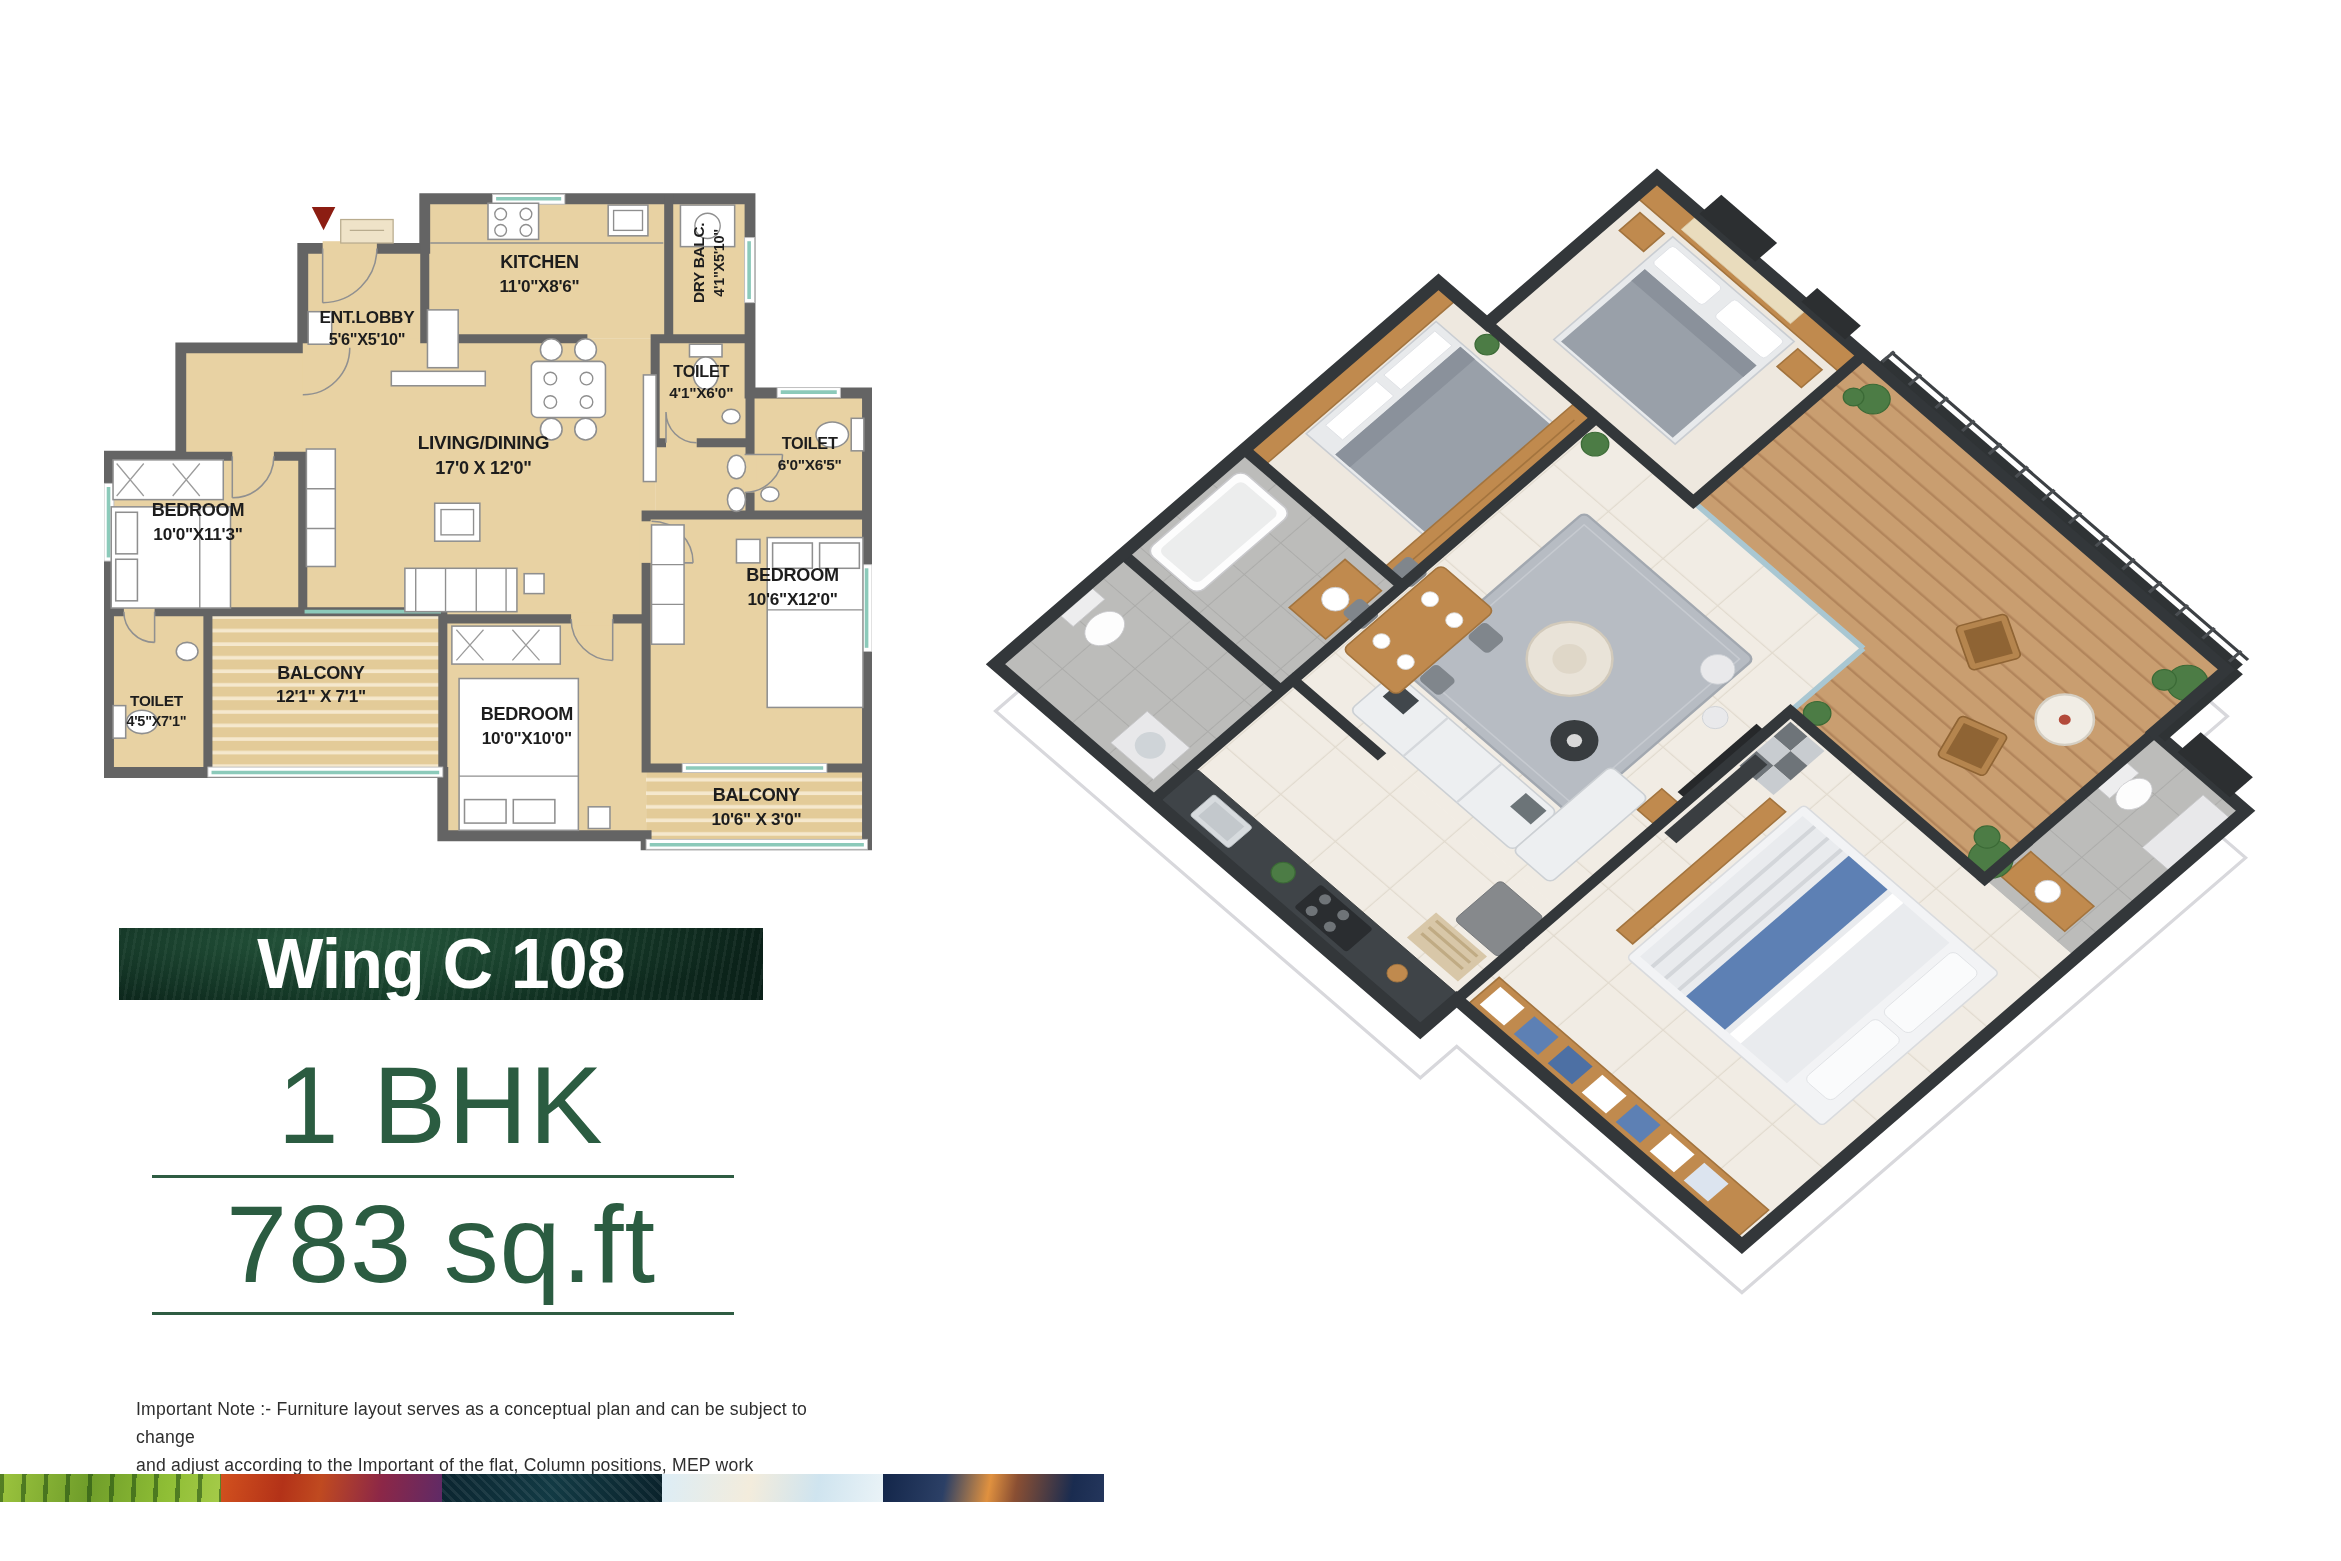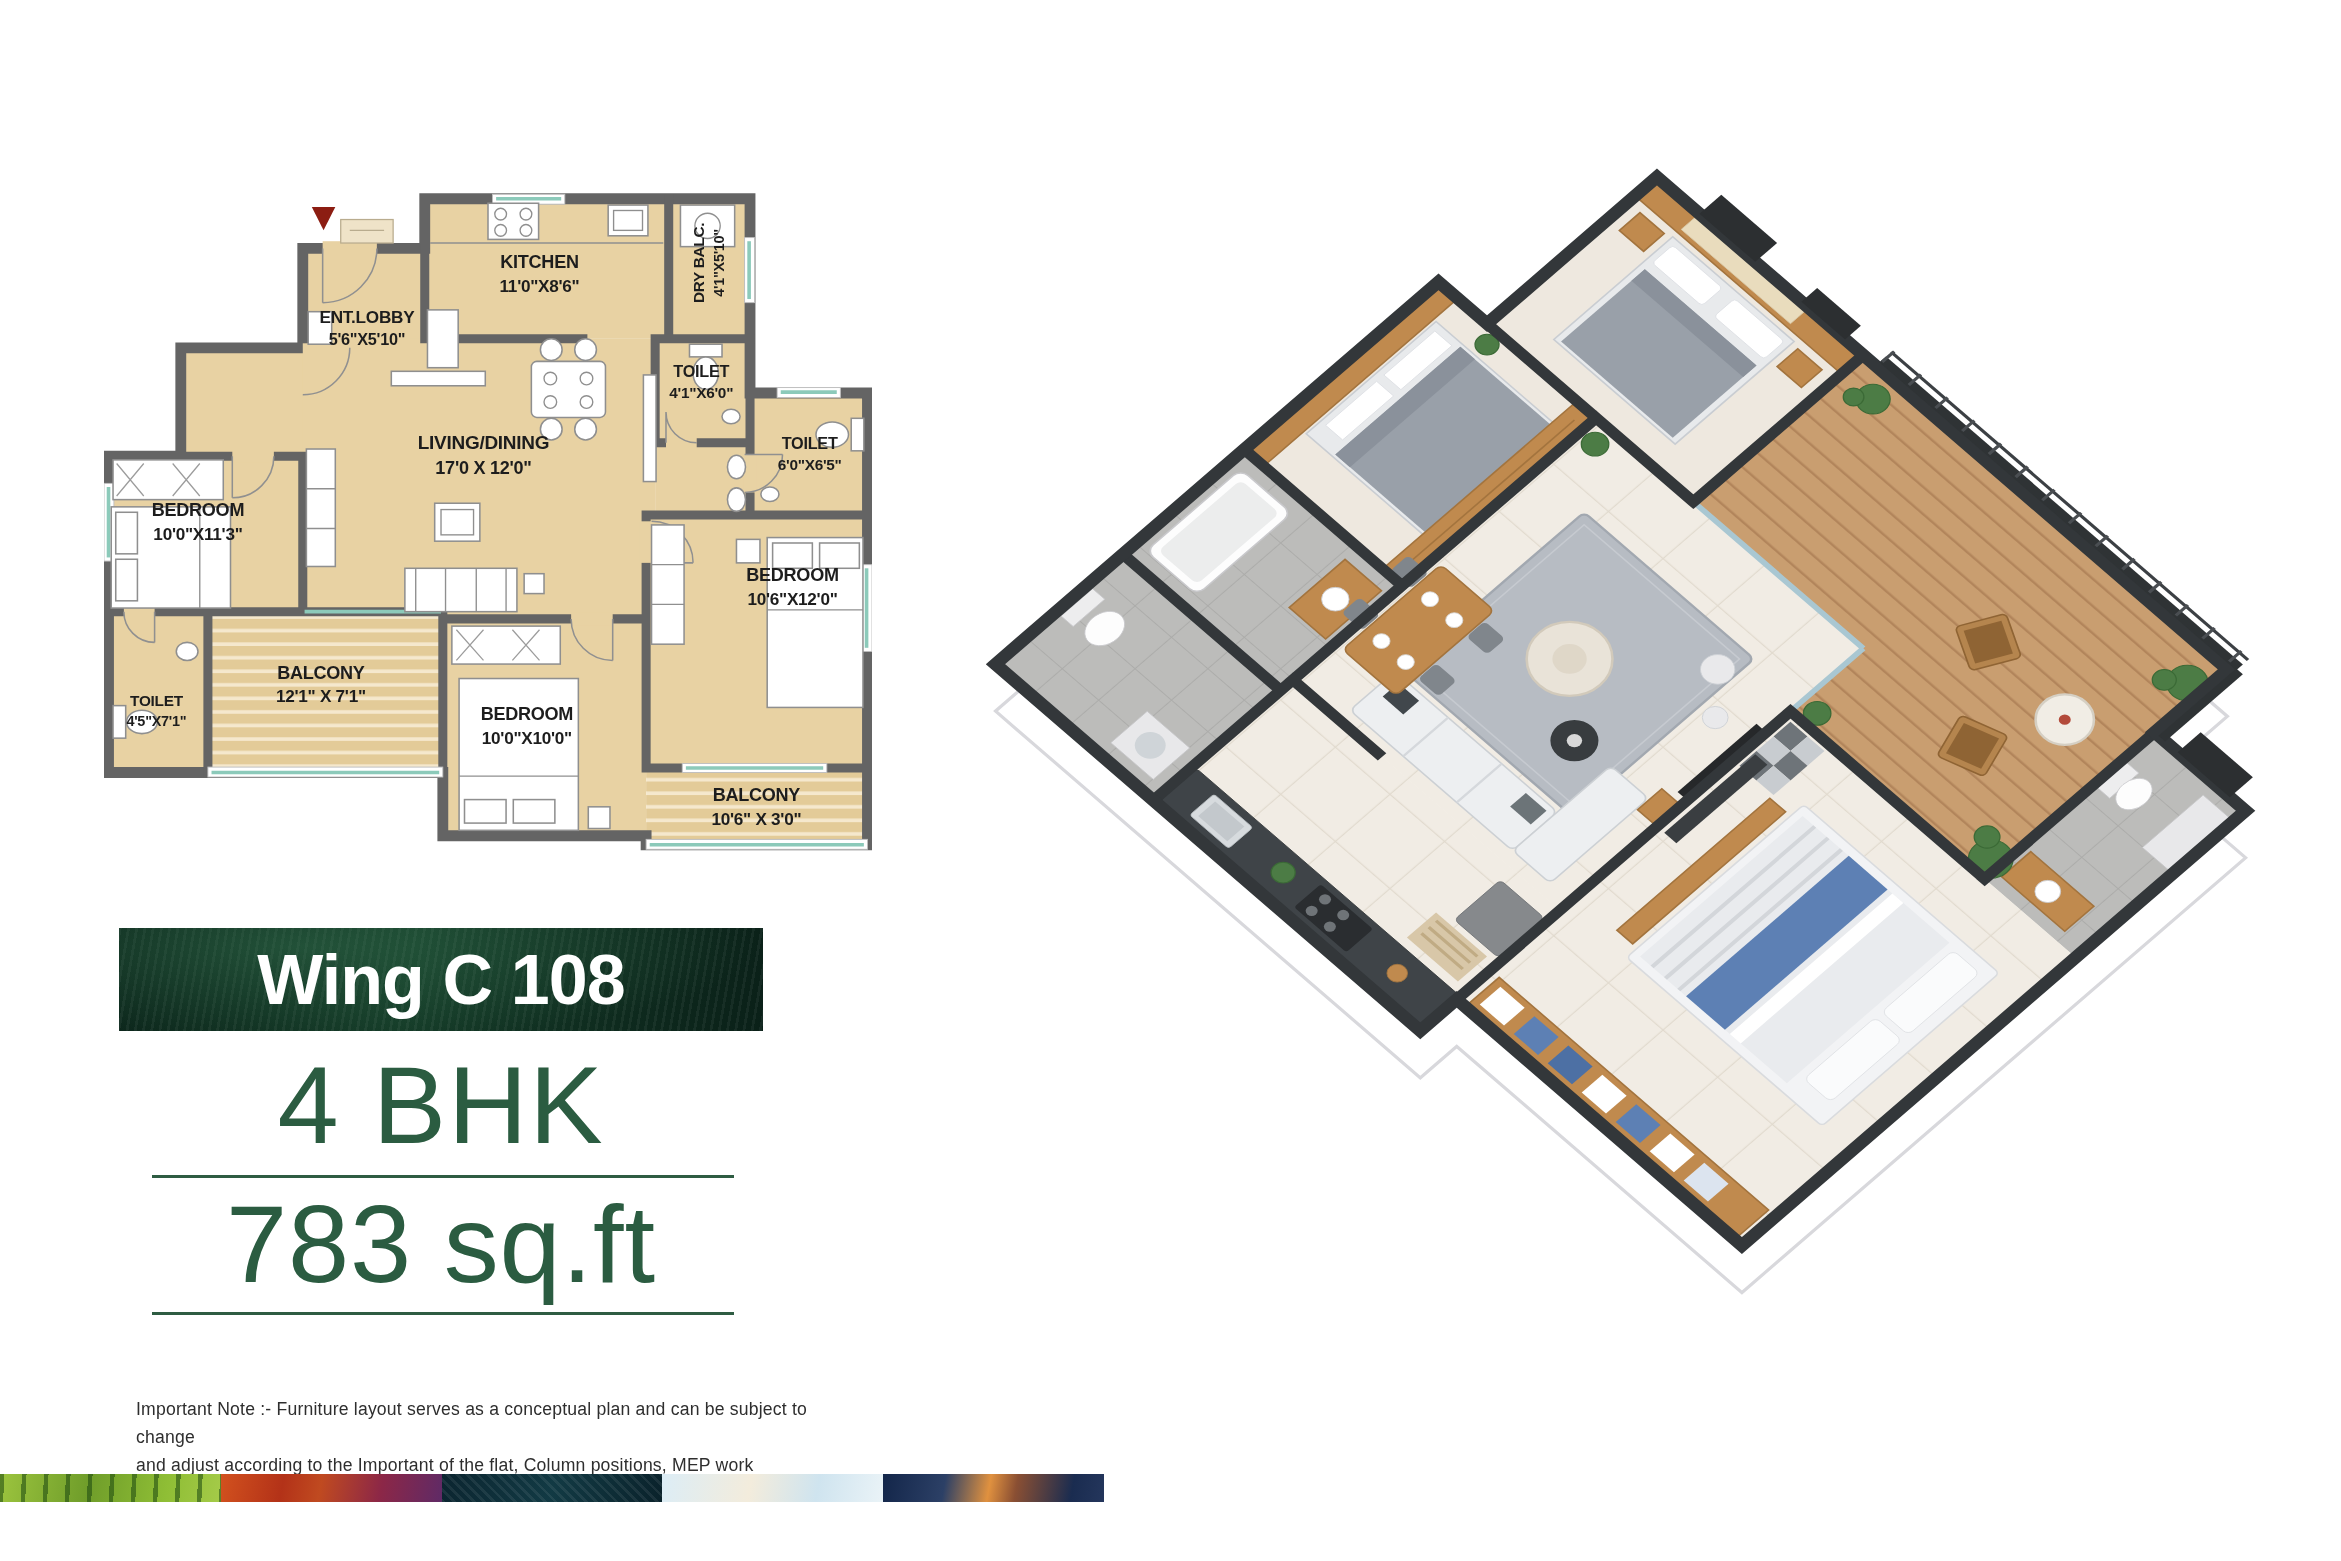--- a/index.html
+++ b/index.html
@@ -14,21 +14,21 @@
   .gap{fill:#e8d2a3;stroke:none;}
   .fix{fill:#ffffff;stroke:#8f8f8f;stroke-width:1.7;}
   .fixl{fill:none;stroke:#8f8f8f;stroke-width:1.5;}
   .door{fill:none;stroke:#909090;stroke-width:1.7;}
   .winband{fill:#ffffff;stroke:#bfbfbf;stroke-width:1;}
   .winline{fill:none;stroke:#8ccaba;stroke-width:4;}
   .hatch{fill:none;stroke:#9c9c9c;stroke-width:1.4;}
   .rlabel{font-family:"Liberation Sans",sans-serif;font-weight:700;fill:#1d1d1d;
           text-anchor:middle;letter-spacing:-0.3px;}
   
-  #banner{position:absolute;left:119px;top:928px;width:644px;height:103px;
+  #banner{position:absolute;left:119px;top:928px;width:644px;height:72px;
     background:
       radial-gradient(130% 170% at 28% 18%, rgba(62,132,92,.38), rgba(0,0,0,0) 55%),
       repeating-linear-gradient(100deg, rgba(255,255,255,.05) 0 2.7px, rgba(0,0,0,0) 2.7px 8.1px),
       linear-gradient(100deg,#0b241a,#143a27 45%,#0a2018);
     display:flex;align-items:center;justify-content:center;}
   #banner span{color:#ffffff;font-size:70px;font-weight:700;letter-spacing:-0.9px;}
   .bigline{position:absolute;left:119px;width:644px;text-align:center;color:#2b5c41;
            font-weight:400;}
   #unit-type{top:1041px;font-size:110px;letter-spacing:1.8px;}
   #unit-area{top:1180px;font-size:110px;letter-spacing:0.9px;}
@@ -229,21 +229,21 @@
         <text x="240" y="546" class="rlabel" font-size="20"><tspan x="240">BALCONY</tspan><tspan x="240" dy="26.400000000000002" font-size="19">12'1" X 7'1"</tspan></text>
         <text x="468" y="592" class="rlabel" font-size="20"><tspan x="468">BEDROOM</tspan><tspan x="468" dy="26.400000000000002" font-size="19">10'0"X10'0"</tspan></text>
         <text x="762" y="438" class="rlabel" font-size="20"><tspan x="762">BEDROOM</tspan><tspan x="762" dy="26.400000000000002" font-size="19">10'6"X12'0"</tspan></text>
         <text x="722" y="682" class="rlabel" font-size="20"><tspan x="722">BALCONY</tspan><tspan x="722" dy="26.400000000000002" font-size="19">10'6" X 3'0"</tspan></text>
       </g>
   </svg>
 
   <div id="banner">
     <span>Wing C 108</span>
   </div>
-  <div id="unit-type" class="bigline">4 BHK</div>
+  <div id="unit-type" class="bigline">1 BHK</div>
   <div id="rule1" class="rule"></div>
   <div id="unit-area" class="bigline">783 sq.ft</div>
   <div id="rule2" class="rule"></div>
   <div id="note">
     <div>Important Note :- Furniture layout serves as a conceptual plan and can be subject to change</div>
     <div>and adjust according to the Important of the flat, Column positions, MEP work</div>
   </div>
 
   <div id="strip">
       <div class="seg foliage-green"></div>

